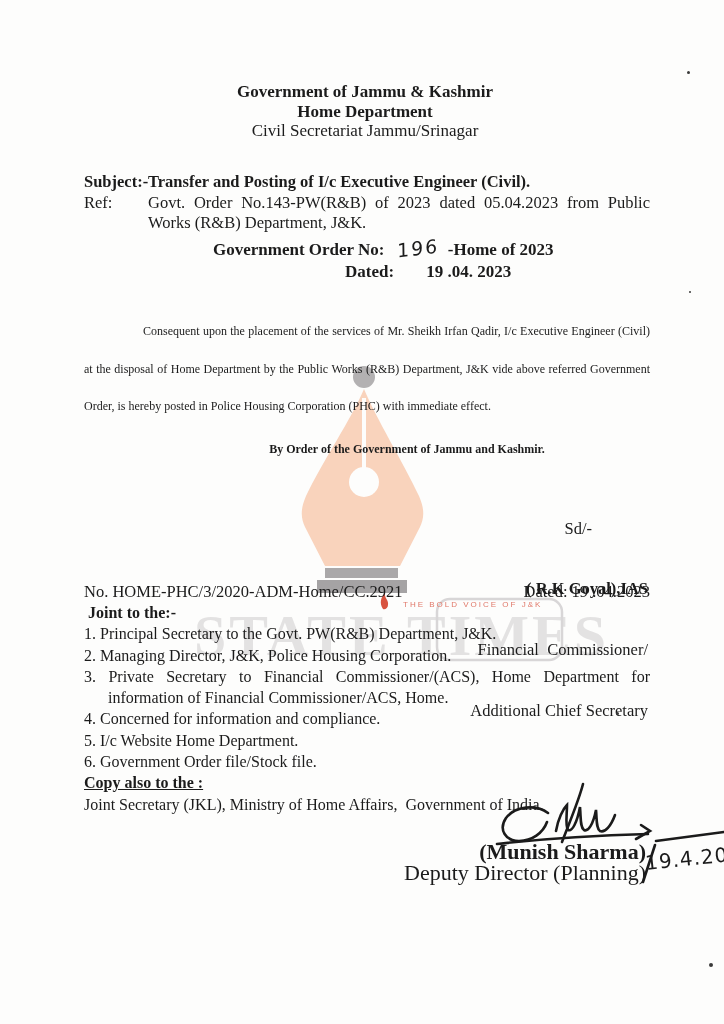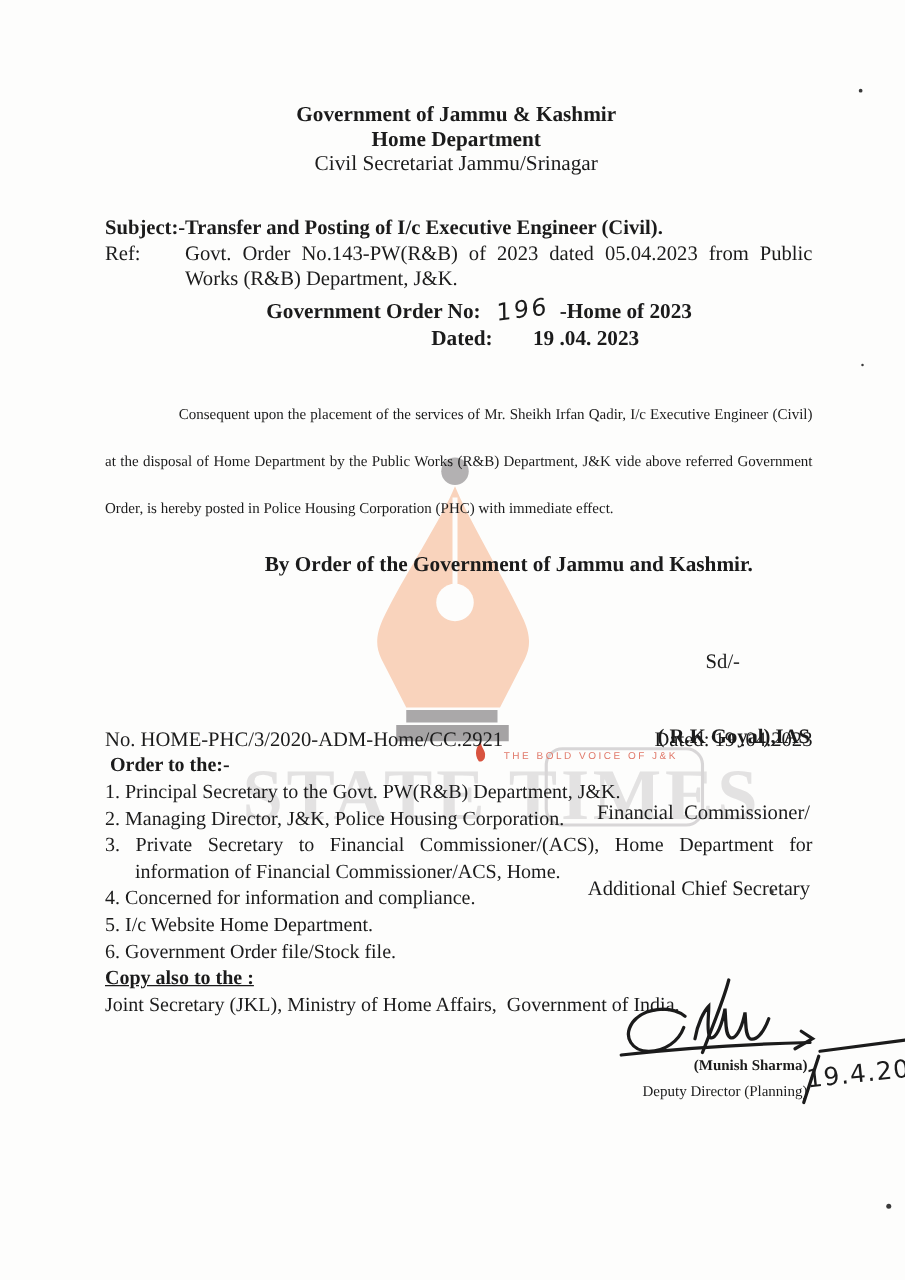--- a/index.html
+++ b/index.html
@@ -36,39 +36,39 @@
     margin:0 9px 0 12px;letter-spacing:2px;
   }
   .order-line2{padding-left:132px;}
   .order-line2 .d1{margin-right:28px;}
 
   
   .body-par{position:absolute;top:313px;left:84px;width:566px;
     font-size:12px;line-height:37.6px;text-align:justify;text-indent:59px;}
 
   .by-order{position:absolute;top:442px;left:84px;width:566px;text-align:center;
-    padding-left:80px;box-sizing:border-box;font-weight:bold;font-size:17px;}
+    padding-left:80px;box-sizing:border-box;font-weight:bold;font-size:12px;}
 
   
   .sig1{position:absolute;top:478px;right:76px;text-align:right;font-size:16.5px;line-height:20.3px;white-space:pre;}
   .sig1 .sd{padding-right:56px;}
 
   
   .file-row{position:absolute;top:582px;left:84px;width:566px;display:flex;
     justify-content:space-between;font-size:16.5px;}
 
   
   .copy-block{position:absolute;top:602px;left:84px;width:566px;font-size:16px;line-height:21.3px;}
   .copy-label{font-weight:bold;padding-left:4px;}
   .copy-item{text-align:justify;padding-left:24px;text-indent:-24px;}
   .copy-also{font-weight:bold;text-decoration:underline;}
   .joint-line{white-space:pre-wrap;}
 
   
-  .sig2{position:absolute;top:842px;right:78px;text-align:right;font-size:12px;line-height:20.5px;}
+  .sig2{position:absolute;top:842px;right:78px;text-align:right;font-size:22px;line-height:20.5px;}
   .sig2 .nm{font-weight:bold;}
 
   .sigsvg{position:absolute;left:480px;top:775px;z-index:3;}
 
   .speck{position:absolute;background:#3a3a3a;border-radius:50%;z-index:2;}
 </style>
 </head>
 <body>
 
 <div class="page">
@@ -141,21 +141,21 @@
       <div>Financial  Commissioner/</div>
       <div>Additional Chief Secretary</div>
     </div>
 
     <div class="file-row">
       <span>No. HOME-PHC/3/2020-ADM-Home/CC.2921</span>
       <span>Dated: 19 .04.2023</span>
     </div>
 
     <div class="copy-block">
-      <div class="copy-label">Order to the:-</div>
+      <div class="copy-label">Joint to the:-</div>
       <div class="copy-item">1. Principal Secretary to the Govt. PW(R&amp;B) Department, J&amp;K.</div>
       <div class="copy-item">2. Managing Director, J&amp;K, Police Housing  Corporation.</div>
       <div class="copy-item">3. Private Secretary to Financial Commissioner/(ACS), Home Department for information of Financial Commissioner/ACS, Home.</div>
       <div class="copy-item">4. Concerned for information and compliance.</div>
       <div class="copy-item">5. I/c Website Home Department.</div>
       <div class="copy-item">6. Government Order file/Stock file.</div>
       <div class="copy-also">Copy also to the :</div>
       <div class="joint-line">Joint Secretary (JKL), Ministry of Home Affairs,  Government of India.</div>
     </div>
 

